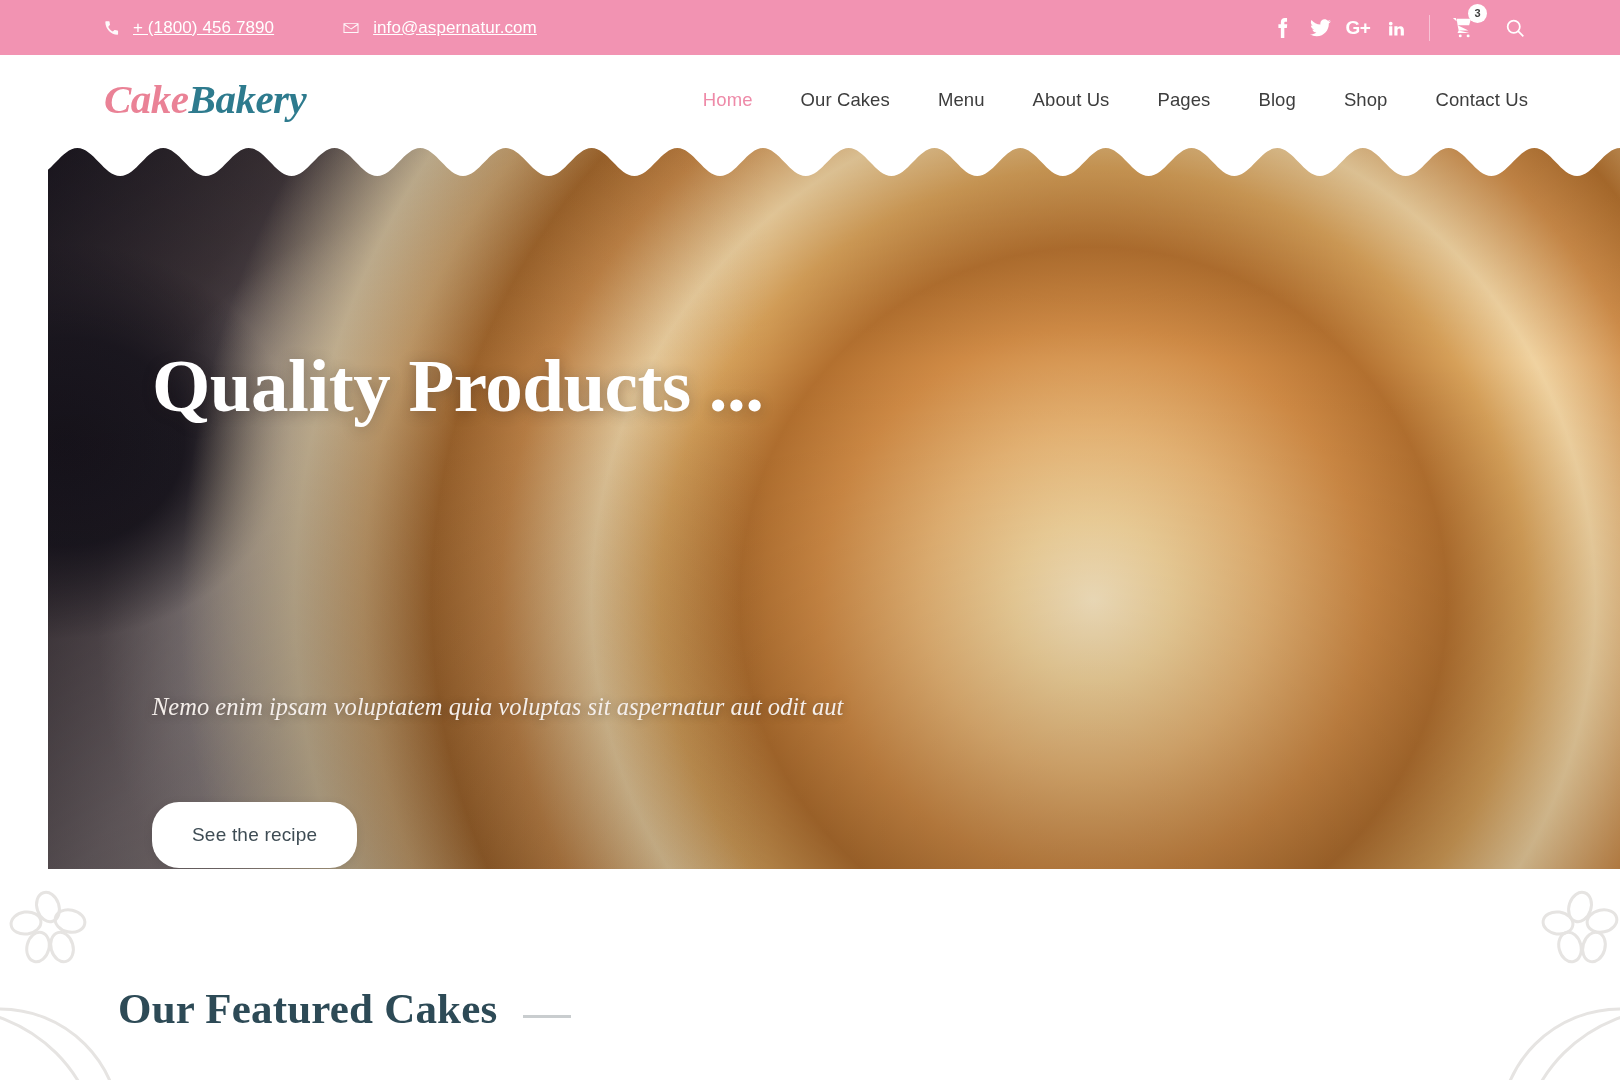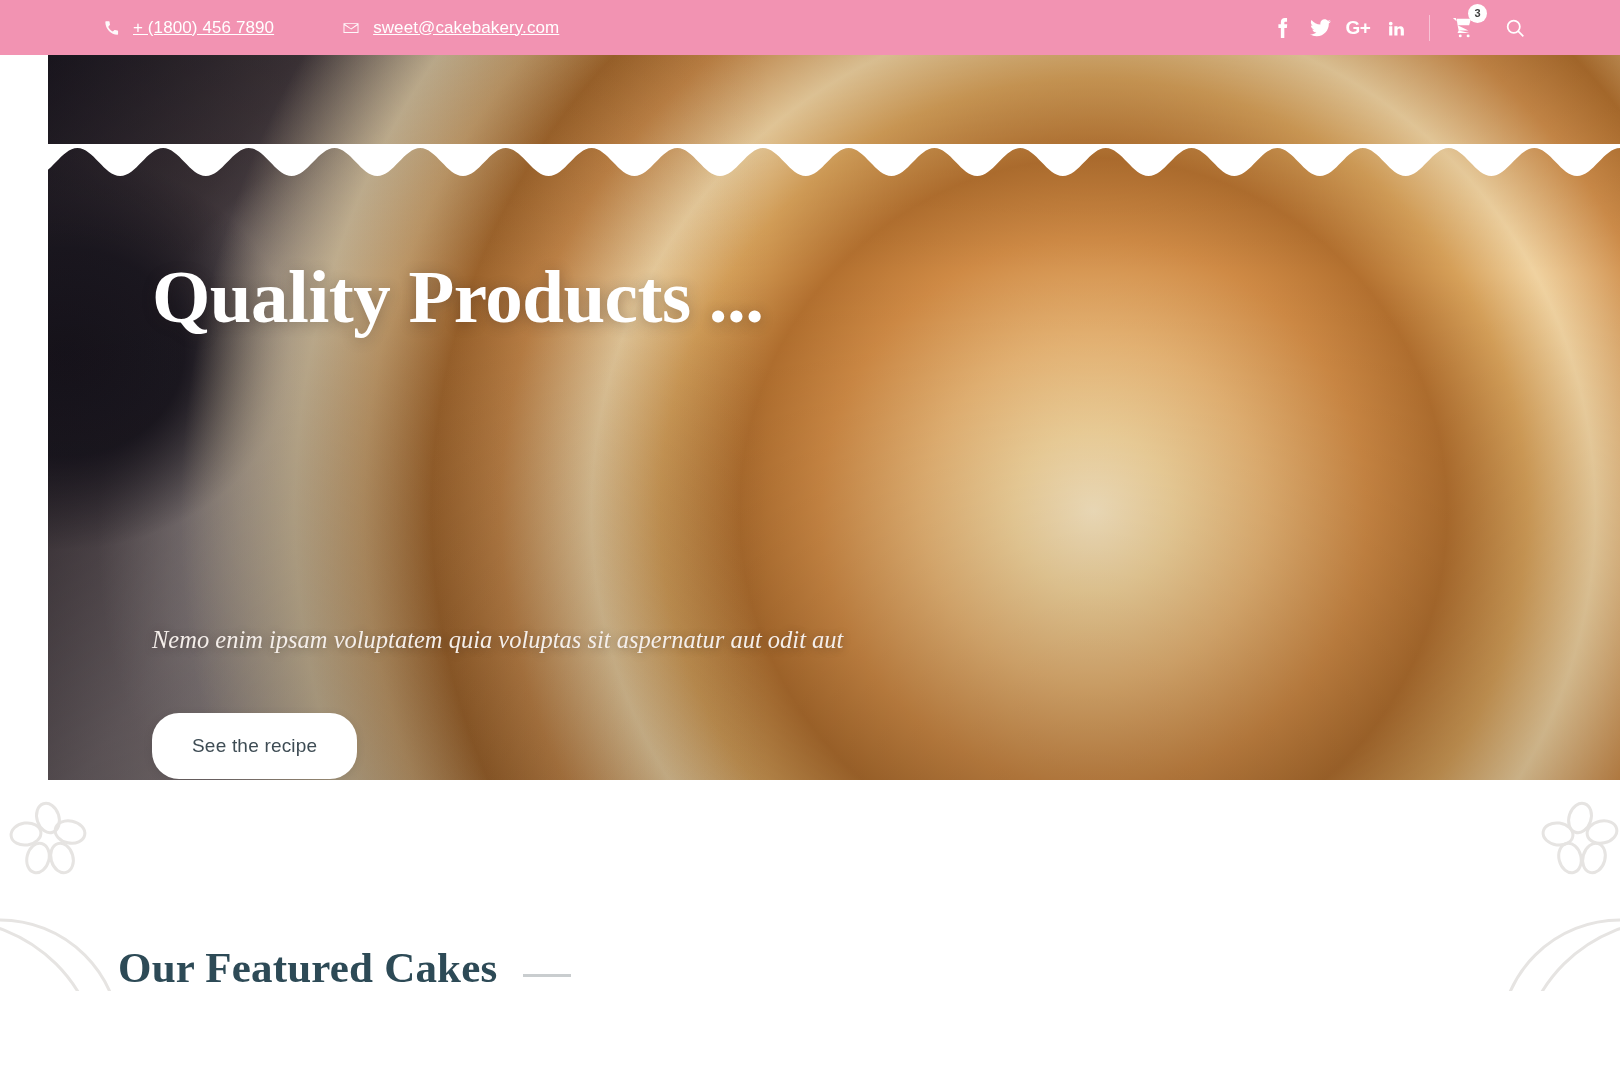--- a/index.html
+++ b/index.html
@@ -214,21 +214,21 @@
     color: #ffffff;
     letter-spacing: -.5px;
     text-shadow: 0 2px 14px rgba(40,30,30,.30);
     white-space: nowrap;
   }
   .hero-title .l2 { display: block; }
 
   .hero-sub {
     position: absolute;
     left: 104px;
-    top: 566px;
+    top: 544px;
     font-family: "Liberation Serif", serif;
     font-style: italic;
     font-size: 24.5px;
     line-height: 1.55;
     color: #f4eeea;
     text-shadow: 0 1px 9px rgba(40,30,30,.35);
     max-width: 760px;
   }
   .hero-sub span { display: block; }
 
@@ -264,21 +264,20 @@
   .deco-left  { left: -40px; top: 10px; }
   .deco-right { right: -40px; top: 10px; }
 
   .featured-head {
     position: absolute;
     left: 118px;
     top: 115px;
     display: flex;
     align-items: center;
     gap: 26px;
-    margin-top: 48px;
   }
   .featured-title {
     font-family: "Liberation Serif", serif;
     font-weight: bold;
     font-size: 43px;
     color: #2d4a56;
     letter-spacing: .2px;
     white-space: nowrap;
   }
   .featured-rule {
@@ -305,21 +304,21 @@
         </span>
         <span>+ (1800) 456 7890</span>
       </a>
 
       <a class="contact-item" href="#">
         <span class="ic">
           <svg width="18" height="18" viewBox="0 0 24 24">
               <path d="M2 5.5h20v13H2v-13zm1.8 1.3L12 12.6l8.2-5.8H3.8zM3.3 8.2v9h17.4v-9l-8.4 5.9-9-5.9z"></path>
             </svg>
         </span>
-        <span>sweet@cakebakery.com</span>
+        <span>info@aspernatur.com</span>
       </a>
 
     </div>
 
     <div class="topbar-right">
 
       <div class="social">
         <a class="social-link" href="#">
           <svg width="11" height="20" viewBox="0 0 12 22">
               <path d="M8 7V5.2c0-.8.2-1.2 1.4-1.2H11V.1C10.6.1 9.6 0 8.5 0 6 0 4.2 1.5 4.2 4.4V7H1.5v4h2.7v11H8V11h2.8l.4-4H8z"></path>
@@ -352,20 +351,37 @@
       <button class="search-btn">
         <svg width="20" height="20" viewBox="0 0 24 24">
             <circle cx="10.5" cy="10.5" r="7.3"></circle>
             <line x1="15.8" y1="15.8" x2="22" y2="22"></line>
           </svg>
       </button>
 
     </div>
   </div>
 
+  <div class="navbar">
+
+    <a class="logo" href="#">
+      <span class="cake">Cake</span><span class="bakery">Bakery</span>
+    </a>
+
+    <nav class="mainnav">
+      <a class="nav-link active" href="#">Home</a>
+      <a class="nav-link" href="#">Our Cakes</a>
+      <a class="nav-link" href="#">Menu</a>
+      <a class="nav-link" href="#">About Us</a>
+      <a class="nav-link" href="#">Pages</a>
+      <a class="nav-link" href="#">Blog</a>
+      <a class="nav-link" href="#">Shop</a>
+      <a class="nav-link" href="#">Contact Us</a>
+    </nav>
+  </div>
 
   <div class="hero">
     <div class="hero-photo"></div>
 
     <div class="hero-inner">
 
       <h1 class="hero-title">
         <span class="l1">Quality Products ...</span>
       </h1>
 

